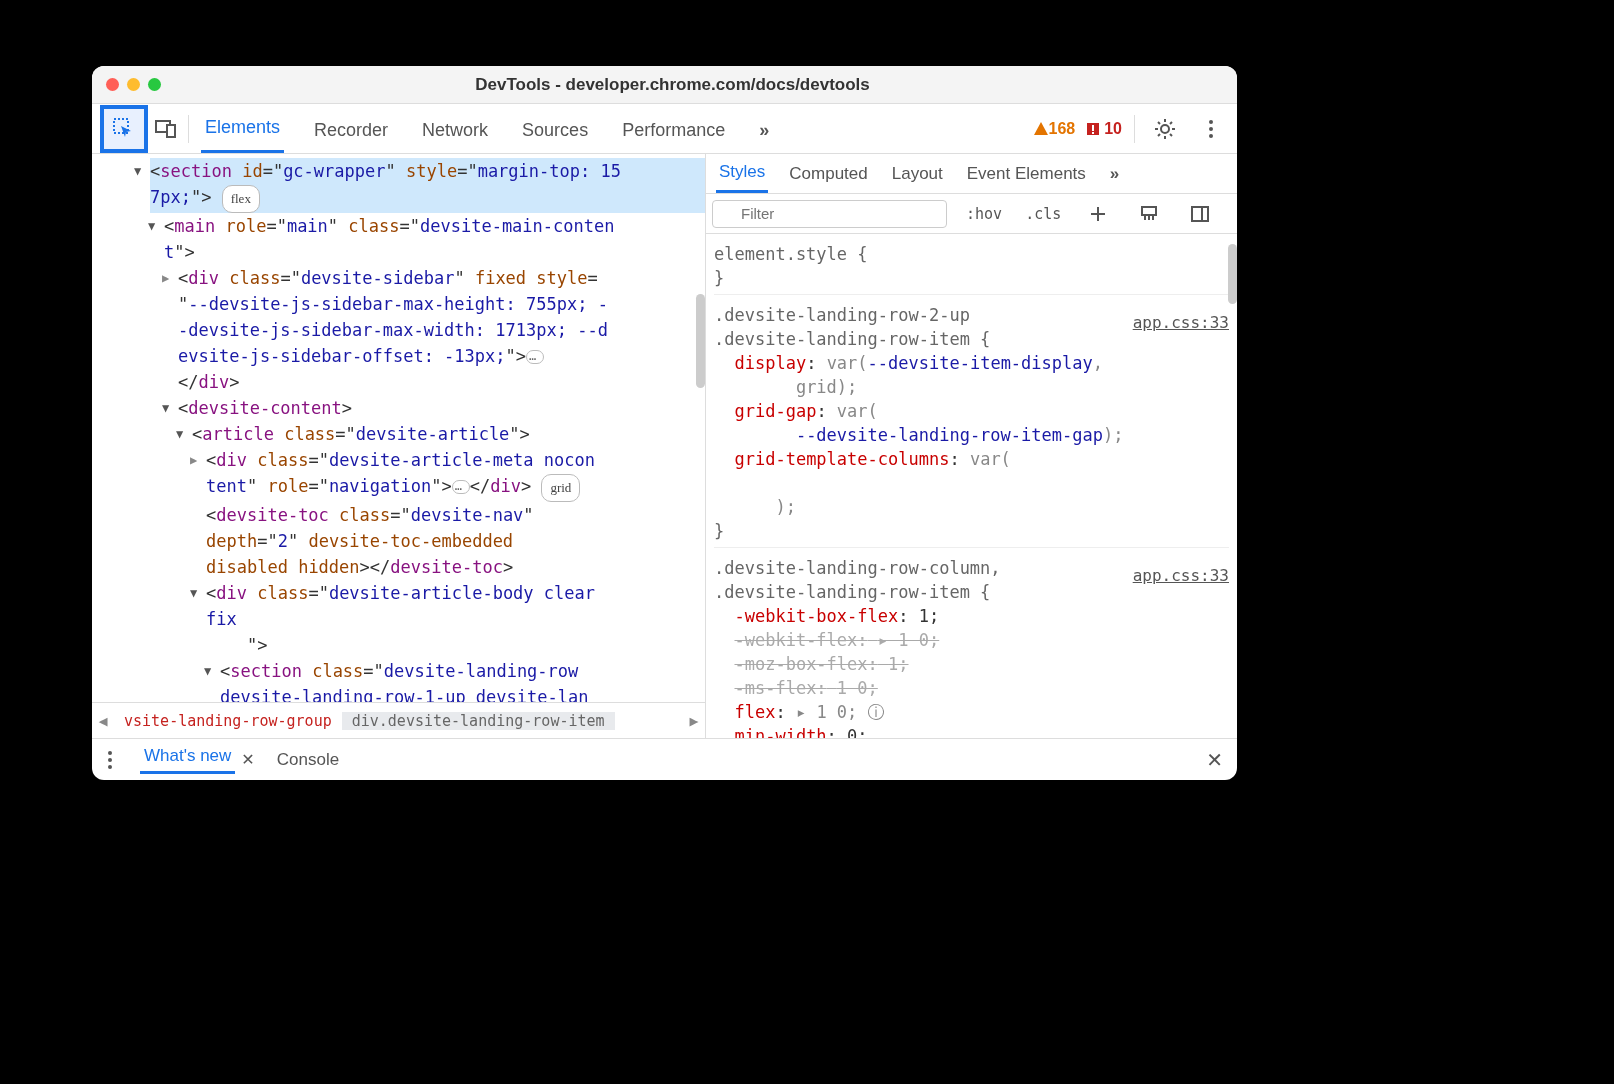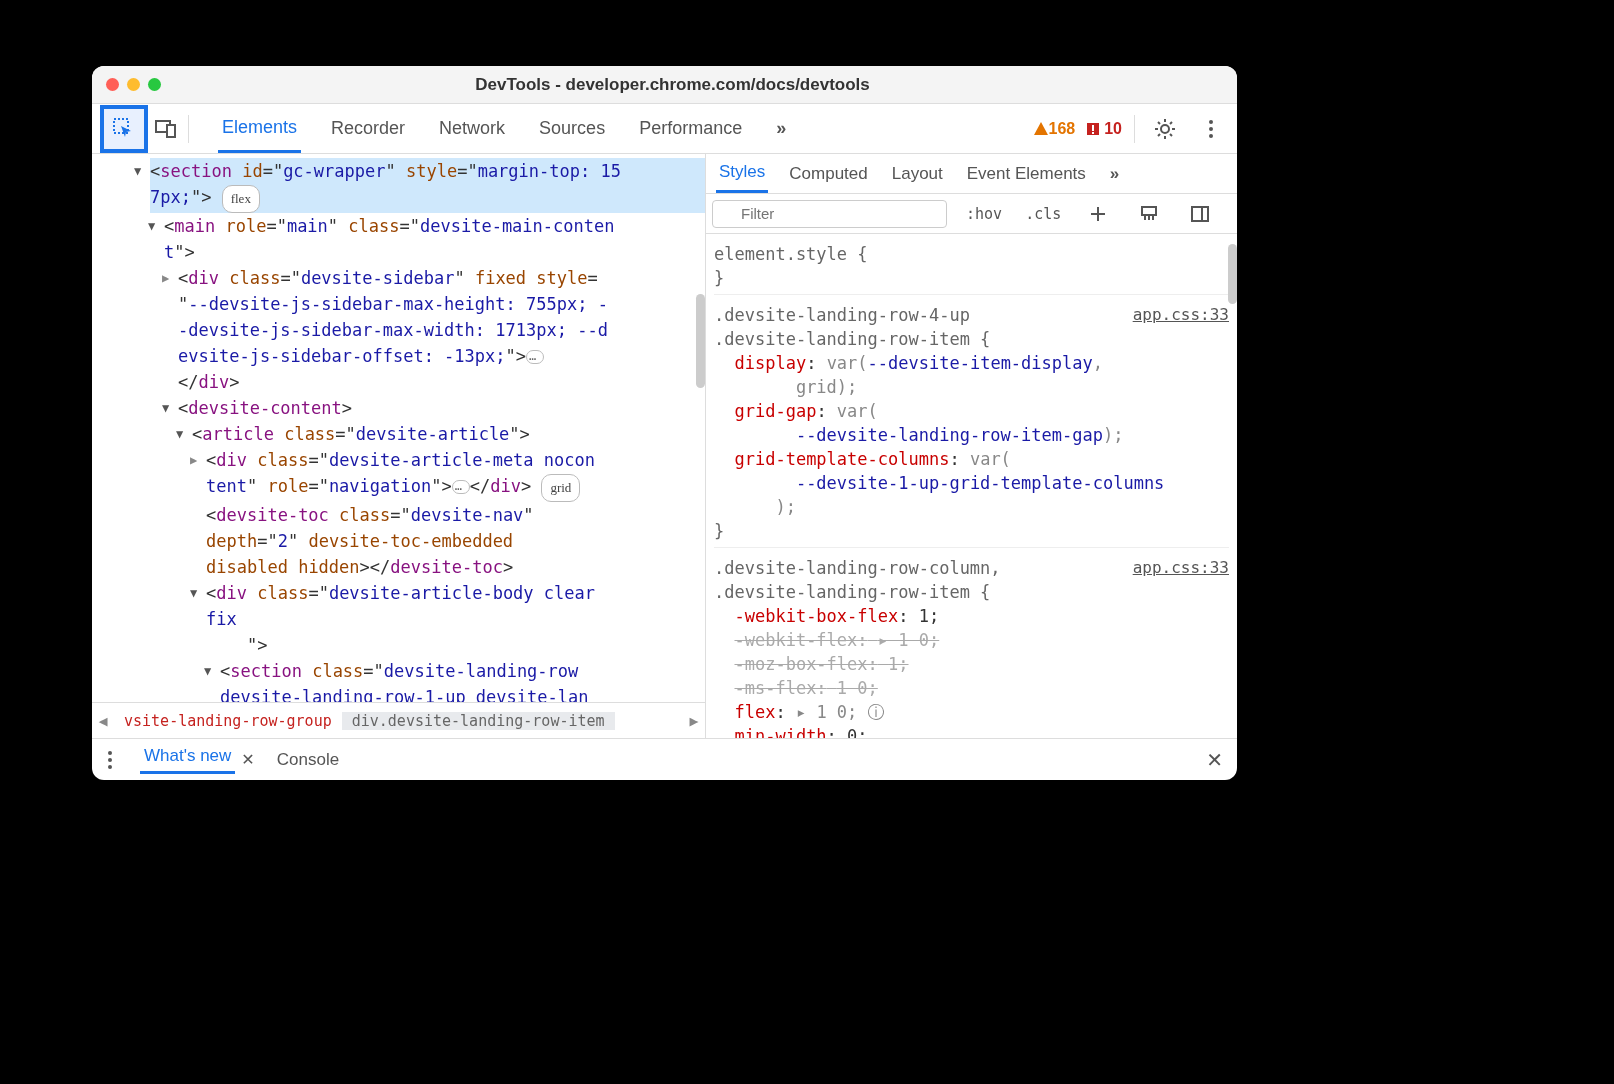--- a/index.html
+++ b/index.html
@@ -6,21 +6,21 @@
 body{background:#000;width:1614px;height:1084px;font-family:-apple-system,BlinkMacSystemFont,"Segoe UI",sans-serif;font-size:16px;position:relative}
 .window{position:absolute;left:92px;top:66px;width:1145px;height:714px;background:#fff;border-radius:12px;overflow:hidden;box-shadow:0 20px 60px rgba(0,0,0,.5)}
 .titlebar{height:38px;background:#f4f4f4;display:flex;align-items:center;position:relative;border-bottom:1px solid #ddd}
 .traffic{display:flex;gap:8px;padding-left:14px}
 .dot{width:13px;height:13px;border-radius:50%}
 .dot.r{background:#ff5f57}.dot.y{background:#febc2e}.dot.g{background:#28c840}
 .title{position:absolute;left:16px;right:0;text-align:center;font-weight:600;font-size:17px;color:#333}
 .toolbar{height:50px;display:flex;align-items:center;border-bottom:1px solid #ddd;padding:0 8px}
 .inspect-hl{width:48px;height:48px;border:4px solid #1a73e8;display:flex;align-items:center;justify-content:center;background:#e8f0fe}
 .icon-btn{width:36px;height:36px;display:flex;align-items:center;justify-content:center;cursor:pointer}
-.tabs{display:flex;gap:26px;margin-left:25px;height:100%;align-items:center}
+.tabs{display:flex;gap:26px;margin-left:8px;height:100%;align-items:flex-end}
 .tab{font-size:18px;color:#555;padding:12px 4px;cursor:pointer}
 .tab.active{color:#1a73e8;border-bottom:3px solid #1a73e8}
 .right-tools{margin-left:auto;display:flex;align-items:center;gap:10px}
 .warn-a{color:#e37400;font-weight:600;display:flex;align-items:center;gap:0}
 .warn-b{color:#c5221f;font-weight:600;display:flex;align-items:center;gap:3px}
 .content{display:flex;height:584px}
 .left-pane{width:614px;display:flex;flex-direction:column;border-right:1px solid #ddd;overflow:hidden}
 .dom{flex:1;padding:4px 0 4px 58px;font-family:Menlo,monospace;font-size:17px;line-height:26px;overflow:auto;position:relative}
 .dom .row{position:relative}
 .dom .caret{position:absolute;left:-16px;top:0;font-size:12px;color:#555}
@@ -38,21 +38,21 @@
 .st-tab{font-size:17px;color:#555;padding:8px 3px;cursor:pointer}
 .st-tab.active{color:#1a73e8;border-bottom:3px solid #1a73e8}
 .filter-row{height:40px;display:flex;align-items:center;border-bottom:1px solid #ddd;padding:0 6px;gap:15px}
 .filter-input{flex:1;height:28px;border:1px solid #ccc;border-radius:4px;padding:0 6px 0 28px;font-size:15px;position:relative}
 .filter-wrap{position:relative;flex:0 0 200px}
 .filter-wrap svg{position:absolute;left:6px;top:5px}
 .hov,.cls{font-family:Menlo,monospace;font-size:15px;color:#555;padding:0 4px}
 .styles-body{flex:1;font-family:Menlo,monospace;font-size:17px;line-height:24px;overflow:auto;padding:4px 8px}
 .rule{border-bottom:1px solid #eee;padding:4px 0;margin-bottom:4px;position:relative}
 .sel{color:#666}.prop{color:#c80000}.pval{color:#333}.var{color:#888}.varb{color:#1a1aa6}
-.src{position:absolute;right:0;top:4px;color:#555;text-decoration:underline;font-size:16px}
+.src{position:absolute;right:0;top:12px;color:#555;text-decoration:underline;font-size:16px}
 .strike{text-decoration:line-through;color:#aaa}
 .drawer{height:42px;border-top:1px solid #ddd;display:flex;align-items:center;padding:0 6px;gap:18px}
 .d-tab{font-size:17px;color:#555;cursor:pointer;padding:0 4px}
 .d-tab.active{color:#1a73e8;border-bottom:3px solid #1a73e8;padding-bottom:5px}
 .close-x{margin-left:auto;font-size:20px;color:#555;cursor:pointer;padding-right:8px}
 .scrollbar{position:absolute;right:0;top:140px;width:9px;height:94px;background:#ccc;border-radius:5px}
 .scrollbar2{position:absolute;right:0;top:10px;width:9px;height:60px;background:#ccc;border-radius:5px}
 svg{display:block}
 </style>
 </head>
@@ -191,25 +191,25 @@
             </svg>
           </div>
       </div>
       <div class="styles-body" style="position:relative">
         <div class="rule">
           <span class="sel">element.style {</span><br>
           <span class="sel">}</span>
         </div>
         <div class="rule">
           <span class="src">app.css:33</span>
-          <span class="sel">.devsite-landing-row-4-up</span><br>
+          <span class="sel">.devsite-landing-row-2-up</span><br>
           <span class="sel">.devsite-landing-row-item {</span><br>
           &nbsp;&nbsp;<span class="prop">display</span><span class="txt">: </span><span class="var">var(</span><span class="varb">--devsite-item-display</span><span class="var">,</span><br>&nbsp;&nbsp;&nbsp;&nbsp;&nbsp;&nbsp;&nbsp;&nbsp;<span class="var">grid);</span><br>
           &nbsp;&nbsp;<span class="prop">grid-gap</span><span class="txt">: </span><span class="var">var(</span><br>&nbsp;&nbsp;&nbsp;&nbsp;&nbsp;&nbsp;&nbsp;&nbsp;<span class="varb">--devsite-landing-row-item-gap</span><span class="var">);</span><br>
-          &nbsp;&nbsp;<span class="prop">grid-template-columns</span><span class="txt">: </span><span class="var">var(</span><br>&nbsp;&nbsp;&nbsp;&nbsp;&nbsp;&nbsp;&nbsp;&nbsp;<span class="varb">--devsite-1-up-grid-template-columns</span><br>&nbsp;&nbsp;&nbsp;&nbsp;&nbsp;&nbsp;<span class="var">);</span><br>
+          &nbsp;&nbsp;<span class="prop">grid-template-columns</span><span class="txt">: </span><span class="var">var(</span><br>&nbsp;&nbsp;&nbsp;&nbsp;&nbsp;&nbsp;&nbsp;&nbsp;<br>&nbsp;&nbsp;&nbsp;&nbsp;&nbsp;&nbsp;<span class="var">);</span><br>
           <span class="sel">}</span>
         </div>
         <div class="rule" style="border:none">
           <span class="src">app.css:33</span>
           <span class="sel">.devsite-landing-row-column,</span><br>
           <span class="sel">.devsite-landing-row-item {</span><br>
           &nbsp;&nbsp;<span class="prop">-webkit-box-flex</span><span class="txt">: </span><span class="pval">1;</span><br>
           &nbsp;&nbsp;<span class="strike"><span>-webkit-flex:</span> <span>▸ 1 0;</span></span><br>
           &nbsp;&nbsp;<span class="strike"><span>-moz-box-flex:</span> <span>1;</span></span><br>
           &nbsp;&nbsp;<span class="strike"><span>-ms-flex:</span> <span>1 0;</span></span><br>

